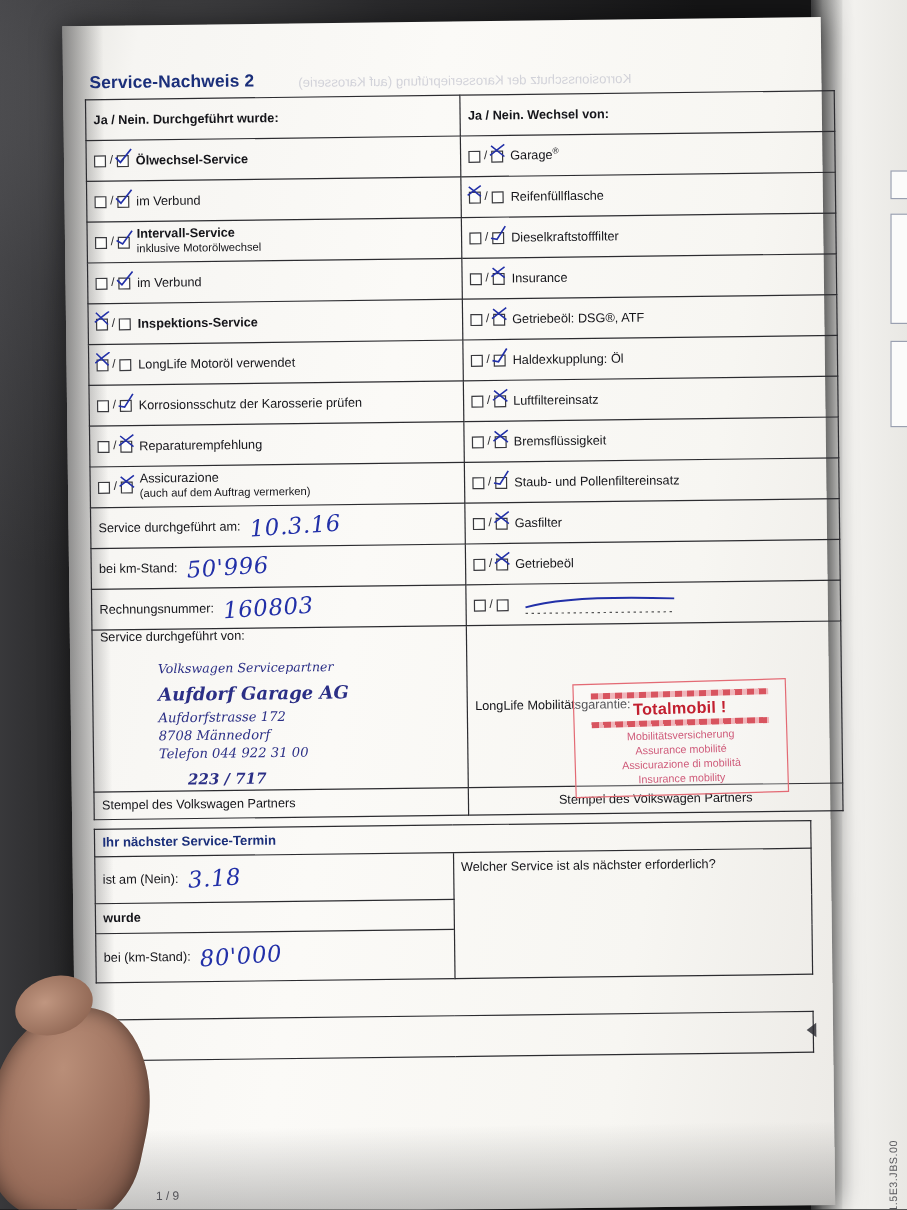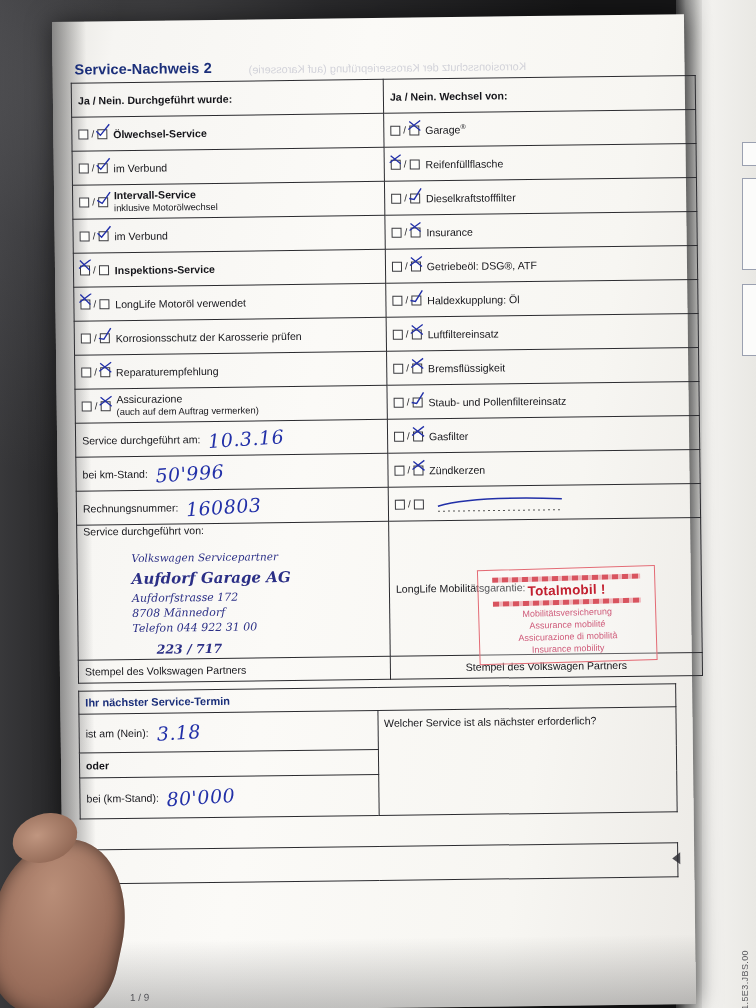--- a/index.html
+++ b/index.html
@@ -558,21 +558,21 @@
           </td>
           <td>
             <div class="row-item">
               <span class="boxes"><span class="cb"></span>/<span class="cb">
                       <span class="tick">
                         <svg width="15" height="15">
                           <path d="M1 10 L13 1 M2 2 L13 11" stroke="#2230a8" stroke-width="1.3" fill="none"></path>
                         </svg>
                       </span>
                     </span></span>
-              <span class="lbl">Zündkerzen</span>
+              <span class="lbl">Getriebeöl</span>
             </div>
           </td>
         </tr>
 
         <tr>
           <td>
             <div class="cellflex">
               <span class="lbl">Rechnungsnummer:</span>
               <span class="ink">160803</span>
             </div>
@@ -639,21 +639,21 @@
               <span class="lbl">ist am (Nein):</span>
               <span class="ink">3.18</span>
             </div>
           </td>
           <td class="col-r" rowspan="3" style="vertical-align:top; padding-top:6px;">
             <span class="lbl">Welcher Service ist als nächster erforderlich?</span>
           </td>
         </tr>
         <tr>
           <td style="height:24px;">
-            <span class="lbl bold">oder</span>
+            <span class="lbl bold">wurde</span>
           </td>
         </tr>
         <tr>
           <td style="height:40px;">
             <div class="cellflex">
               <span class="lbl">bei (km-Stand):</span>
               <span class="ink">80'000</span>
             </div>
           </td>
         </tr>

